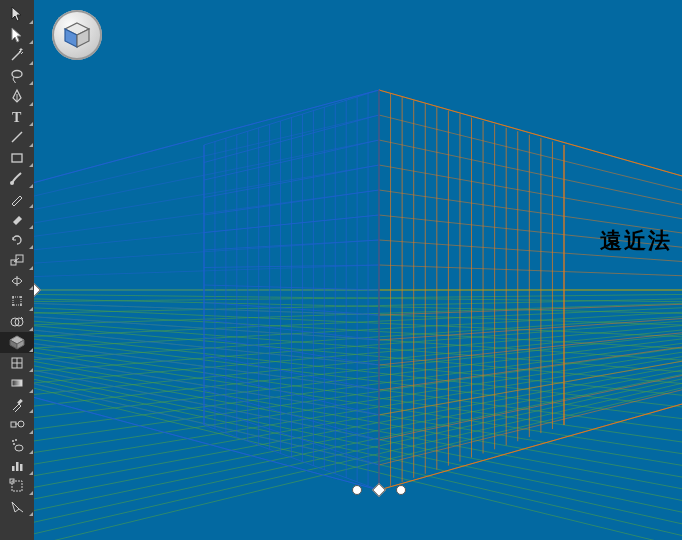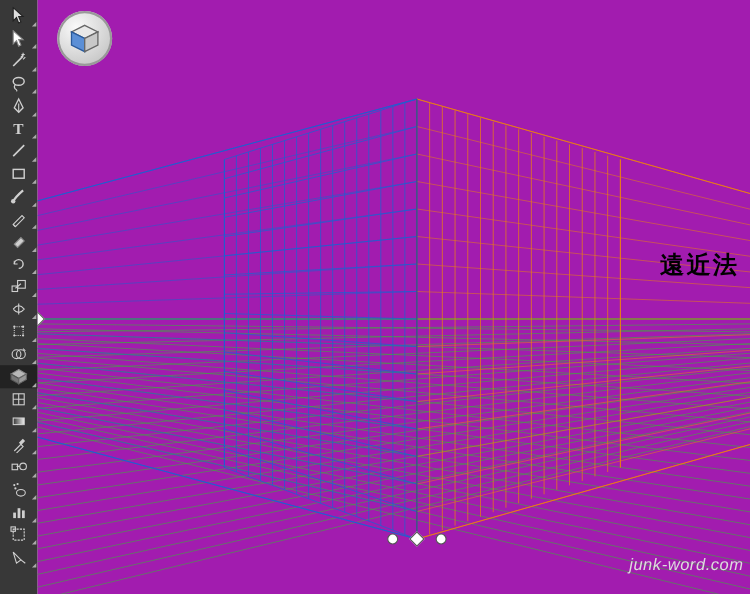--- a/index.html
+++ b/index.html
@@ -37,21 +37,21 @@
     position: absolute;
     bottom: 1px; right: 1px;
     width: 0; height: 0;
     border-left: 4px solid transparent;
     border-bottom: 4px solid #aaa;
   }
   .canvas {
     position: relative;
     flex: 1;
     height: 540px;
-    background: #a21caf;
+    background: #0369a1;
     overflow: hidden;
   }
   .widget {
     position: absolute;
     top: 10px; left: 18px;
     width: 50px; height: 50px;
     border-radius: 50%;
     background: radial-gradient(circle at 35% 30%, #fafafa, #c9c9c9 75%, #888 100%);
     box-shadow: inset 0 0 0 2px #999;
     display: flex;
@@ -425,18 +425,17 @@
 
   <div class="widget">
     <svg width="32" height="32" viewBox="0 0 32 32">
       <polygon points="16,4 28,10 16,16 4,10" fill="#e8e8e8" stroke="#666" stroke-width="1.2"></polygon>
       <polygon points="4,10 16,16 16,28 4,22" fill="#5b8fd6" stroke="#2a5a9c" stroke-width="1.2"></polygon>
       <polygon points="28,10 16,16 16,28 28,22" fill="#c8c8c8" stroke="#666" stroke-width="1.2"></polygon>
     </svg>
   </div>
 
   <div class="label" style="top:226px; right:10px;">遠近法</div>
-  <div class="watermark">junk-word.com</div>
 <div class="anchor" style="left: 323px; top: 490px;"></div>
     <div class="anchor diamond" style="left: 345px; top: 490px;"></div>
     <div class="anchor" style="left: 367px; top: 490px;"></div>
     <div class="anchor diamond" style="left: 0px; top: 290px;"></div>
   </div>
 
 </body></html>

